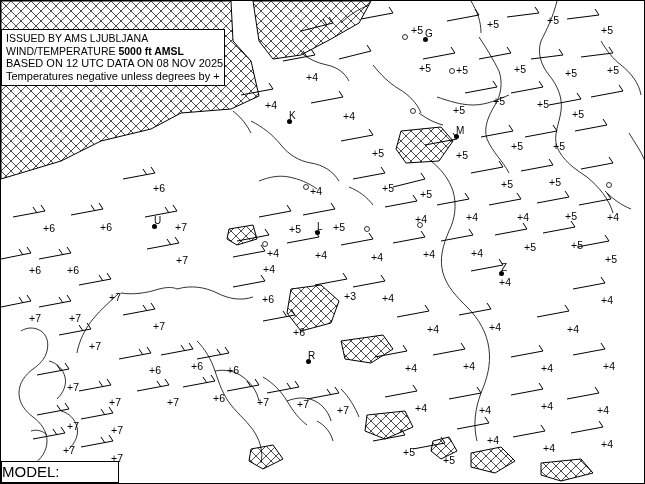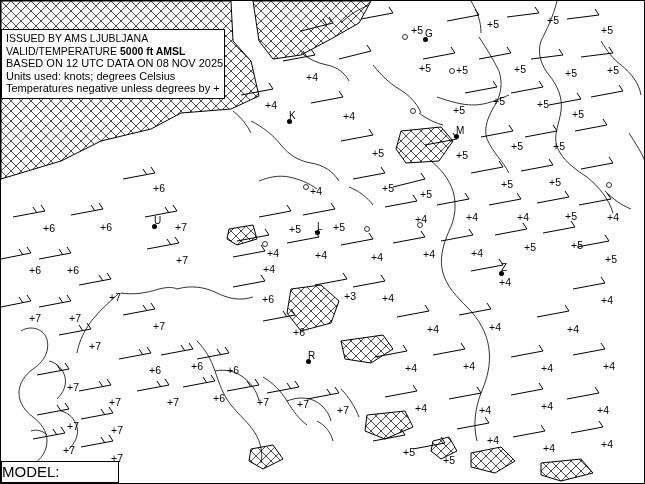--- a/index.html
+++ b/index.html
@@ -241,24 +241,23 @@
       <circle cx="305" cy="186" r="2.5"></circle>
       <circle cx="366" cy="228" r="2.5"></circle>
       <circle cx="419" cy="224" r="2.5"></circle>
       <circle cx="264" cy="243" r="2.5"></circle>
     </g>
   </svg>
 
   <div class="header-box">
     <div>ISSUED BY AMS LJUBLJANA</div>
     <div>
-      <span class="hb-normal">VALID/TEMPERATURE </span><span class="hb-bold">5000 ft AMSL</span>
+      <span class="hb-normal">WIND/TEMPERATURE </span><span class="hb-bold">5000 ft AMSL</span>
     </div>
     <div class="hb-small">BASED ON 12 UTC DATA ON 08 NOV 2025</div>
-    <div class="hb-small">Units used: knots; degrees Celsius</div>
     <div class="hb-small">Temperatures negative unless degrees by +</div>
   </div>
 
   <div class="model-box">
     <span>MODEL: ALADIN/SI</span>
   </div>
 
   <div id="labels">
       <div class="temp" style="left: 410px; top: 24px;">+5</div>
       <div class="temp" style="left: 486px; top: 18px;">+5</div>

